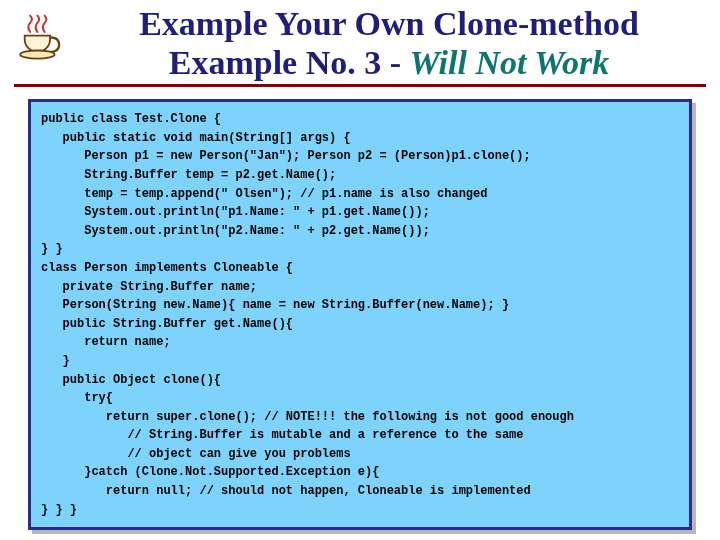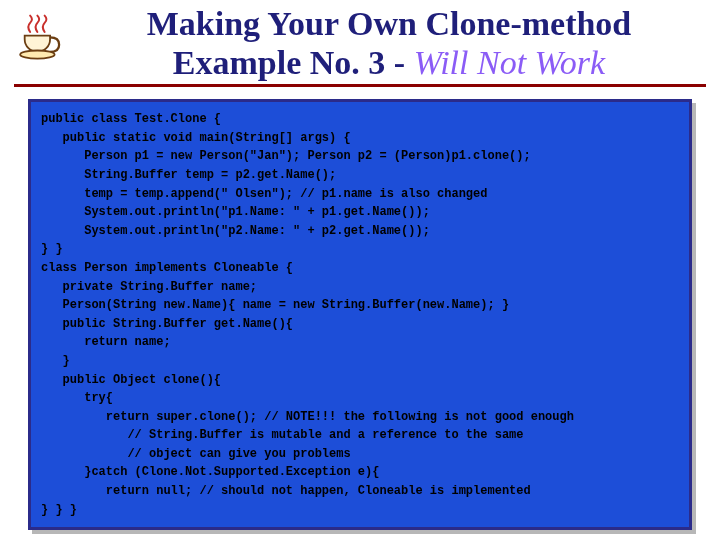--- a/index.html
+++ b/index.html
@@ -44,38 +44,38 @@
     font-family: 'Times New Roman', Times, serif;
   }
   .title-line2 {
     font-size: 34px;
     font-weight: bold;
     color: #1f1f7a;
     line-height: 1.15;
     font-family: 'Times New Roman', Times, serif;
   }
   .emph {
-    color: #8b5cf6;
+    color: #0f766e;
     font-style: italic;
-    font-weight: normal;
+    font-weight: bold;
     text-align: right;
   }
   .hr-wrap {
     padding: 2px 14px 0 14px;
   }
   .redline {
     border: none;
     border-top: 3px solid #8a0000;
     margin: 0;
   }
   .code-outer {
     margin: 12px 28px 0 28px;
   }
   .code-box {
-    background: #1d4ed8;
+    background: #7dd3fc;
     border: 3px solid #2b2b8a;
     box-shadow: 4px 4px 0 #b7b7b7;
     padding: 8px 10px 8px 10px;
   }
   pre.code {
     margin: 0;
     font-family: "Courier New", Courier, monospace;
     font-size: 12px;
     line-height: 1.55;
     font-weight: bold;
@@ -93,21 +93,21 @@
       <svg viewBox="0 0 64 64" width="58" height="58">
         <path d="M14 26 h28 v4 a14 14 0 0 1 -28 0 z" fill="#fff3d6" stroke="#6b3e12" stroke-width="2"></path>
         <path d="M42 28 q10 0 10 8 q0 8 -10 8" fill="none" stroke="#6b3e12" stroke-width="2.5"></path>
         <ellipse cx="28" cy="47" rx="19" ry="4.5" fill="#ffeab0" stroke="#6b3e12" stroke-width="2"></ellipse>
         <path d="M20 22 q-4 -6 0 -10 q4 -4 0 -8" fill="none" stroke="#c9302c" stroke-width="2.2" stroke-linecap="round"></path>
         <path d="M28 22 q-4 -6 0 -10 q4 -4 0 -8" fill="none" stroke="#c9302c" stroke-width="2.2" stroke-linecap="round"></path>
         <path d="M36 22 q-4 -6 0 -10 q4 -4 0 -8" fill="none" stroke="#c9302c" stroke-width="2.2" stroke-linecap="round"></path>
       </svg>
     </div>
     <div class="title-block">
-      <div class="title-line1">Making Your Own Clone-method</div>
+      <div class="title-line1">Example Your Own Clone-method</div>
       <div class="title-line2">
         <span>Example No. 3 - </span><span class="emph">Will Not Work</span>
       </div>
     </div>
   </div>
 
   <div class="hr-wrap">
     <hr class="redline">
   </div>
 

